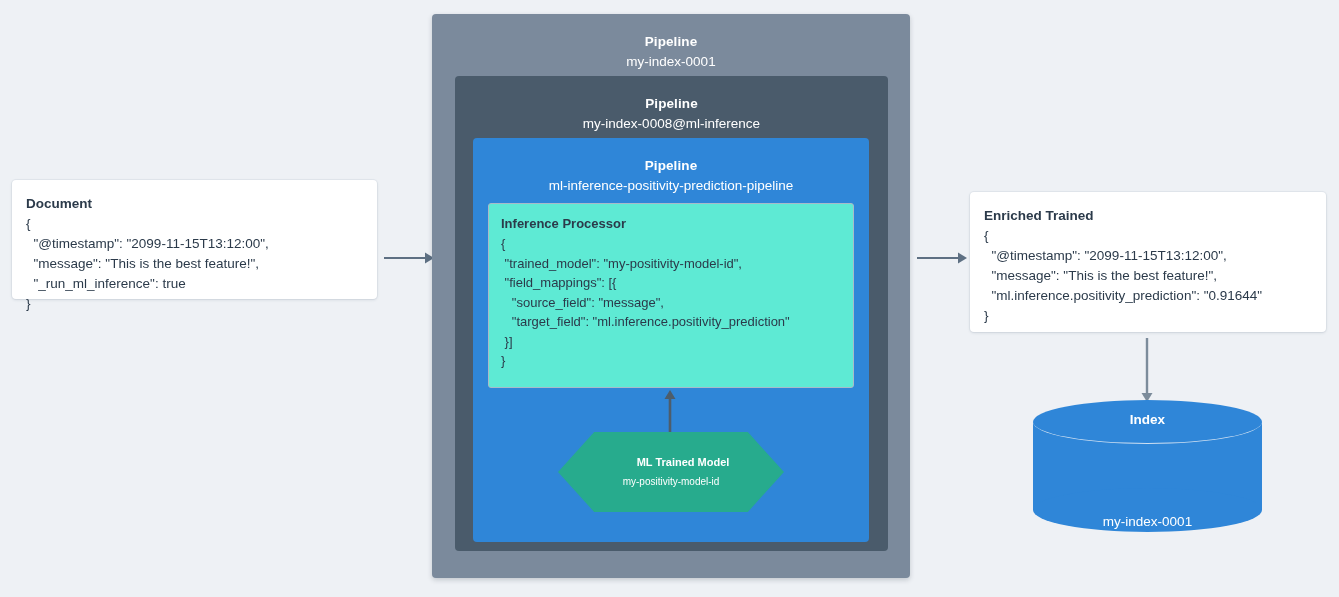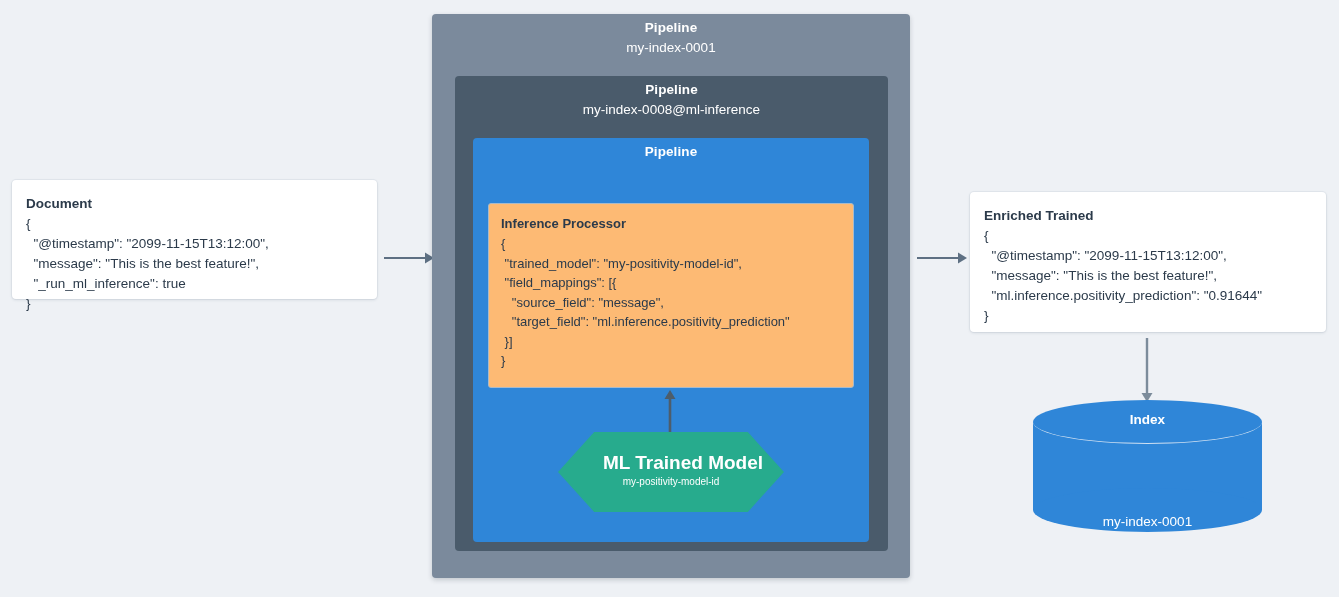--- a/index.html
+++ b/index.html
@@ -55,38 +55,38 @@
   }
   .pipe-mid {
     background: #4a5b6b;
   }
   .pipe-inner {
     background: #2f86d8;
   }
   .pipe-head {
     text-align: center;
     color: #ffffff;
-    padding-top: 4px;
+    padding-top: 18px;
   }
   .pipe-head .kind {
     font-size: 13.5px;
     font-weight: bold;
     line-height: 19px;
     letter-spacing: 0.1px;
   }
   .pipe-head .name {
     font-size: 13.5px;
     font-weight: 400;
     line-height: 21px;
   }
 
   
   .proc-box {
     position: absolute;
-    background: #fdba74;
+    background: #5eead4;
     border: 1px solid #a9bac9;
     border-radius: 3px;
     box-sizing: border-box;
     padding: 10px 12px 12px 12px;
   }
   .proc-title {
     font-size: 13px;
     font-weight: bold;
     color: #2b3a4a;
     line-height: 20px;
@@ -105,21 +105,21 @@
     background: #27ab8d;
     clip-path: polygon(16% 0%, 84% 0%, 100% 50%, 84% 100%, 16% 100%, 0% 50%);
     display: flex;
     flex-direction: column;
     align-items: center;
     justify-content: center;
     color: #ffffff;
     text-align: center;
   }
   .hexagon .kind {
-    font-size: 19px;
+    font-size: 11px;
     font-weight: bold;
     line-height: 19px;
     margin-left: 24px;
   }
   .hexagon .name {
     font-size: 10px;
     font-weight: 400;
     line-height: 20px;
   }
 
@@ -218,20 +218,21 @@
   <div class="pipe pipe-mid" style="left:455px; top:76px; width:433px; height:475px;">
     <div class="pipe-head">
       <div class="kind">Pipeline</div>
       <div class="name">my-index-0008@ml-inference</div>
     </div>
   </div>
 
   <div class="pipe pipe-inner" style="left:473px; top:138px; width:396px; height:404px;">
     <div class="pipe-head">
       <div class="kind">Pipeline</div>
+      <div class="name">ml-inference-positivity-prediction-pipeline</div>
     </div>
   </div>
 
   <div class="proc-box" style="left:488px; top:203px; width:366px; height:185px;">
     <div class="proc-title">Inference Processor</div>
     <div class="proc-line">{</div>
     <div class="proc-line"> "trained_model": "my-positivity-model-id",</div>
     <div class="proc-line"> "field_mappings": [{</div>
     <div class="proc-line">   "source_field": "message",</div>
     <div class="proc-line">   "target_field": "ml.inference.positivity_prediction"</div>

